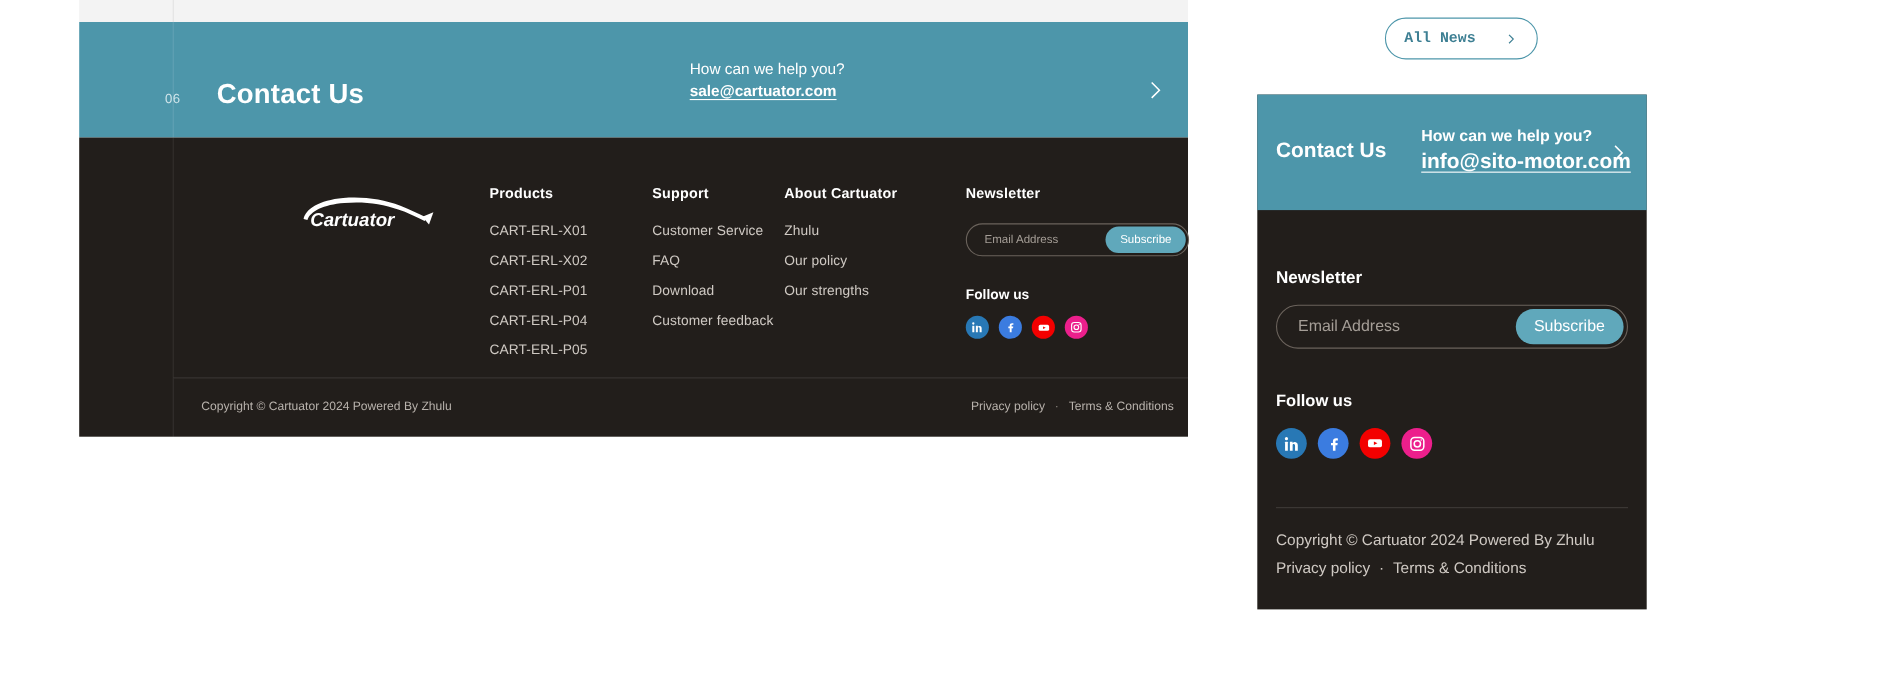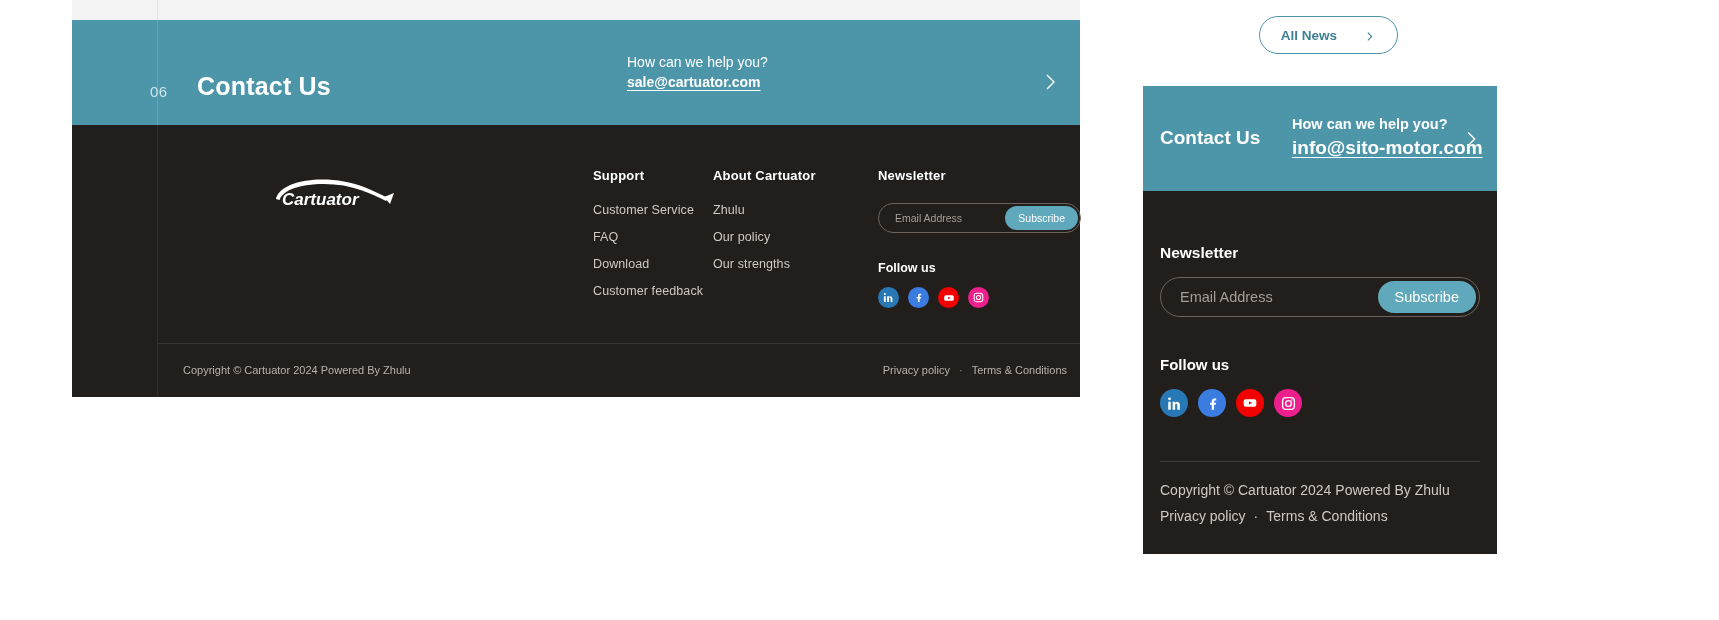--- a/index.html
+++ b/index.html
@@ -26,21 +26,21 @@
     background: rgba(255,255,255,0.12);
   }
   .vrule.light { background: rgba(0,0,0,0.07); height:20px; }
 
   .contact-band {
     position:absolute; left:0; top:20px; width:1008px; height:105px;
     background:#4d96aa;
   }
   .contact-num {
     position:absolute; left:78px; top:63px;
-    font-size:15px; color:#cfe4ea; letter-spacing:.3px;
+    font-size:12px; color:#cfe4ea; letter-spacing:.3px;
   }
   .contact-title {
     position:absolute; left:125px; top:52px;
     font-size:25px; font-weight:700; color:#ffffff; letter-spacing:.2px;
   }
   .contact-help {
     position:absolute; left:555px; top:34px;
     font-size:14px; color:#ffffff; font-weight:400;
   }
   .contact-mail {
@@ -133,21 +133,21 @@
     position:absolute; left:1143px; top:86px;
     width:354px; height:468px; background:#221e1b;
   }
   .allnews {
     position:absolute; left:1259px; top:16px;
     width:139px; height:38px; border:1.5px solid #4d96aa;
     border-radius:19px; background:#ffffff;
     display:flex; align-items:center; justify-content:center; gap:26px;
     cursor:pointer;
   }
-  .allnews-label { font-size:13.5px; color:#3d7f93; font-weight:600; }
+  .allnews-label { font-size:13.5px; color:#3d7f93; font-weight:600;font-family:Liberation Mono, monospace; }
   .allnews-chev { width:13px; height:13px; }
 
   .m-contact {
     position:absolute; left:0; top:0; width:354px; height:105px;
     background:#4d96aa;
   }
   .m-contact-title {
     position:absolute; left:17px; top:41px;
     font-size:19px; font-weight:700; color:#fff;
   }
@@ -235,20 +235,28 @@
       <div class="dark-inner">
 
         <div class="logo-box">
           <svg width="130" height="34" viewBox="0 0 130 34">
             <path d="M8 26 C10 17 22 9 44 7 C62 5.5 80 8 96 14 C104 17 112 21 120 25 L118 28 C110 24 102 20 94 17.5 C79 12 62 10 45 11.5 C26 13 14 19 11.5 27 Z" fill="#ffffff"></path>
             <path d="M116 24 L126 20 L122 31 Z" fill="#ffffff"></path>
             <text x="14" y="32" font-family="Liberation Sans, sans-serif" font-size="17" font-weight="700" font-style="italic" fill="#ffffff">Cartuator</text>
           </svg>
         </div>
 
+        <div class="col col-products">
+          <div class="col-head">Products</div>
+          <div class="col-link">CART-ERL-X01</div>
+          <div class="col-link">CART-ERL-X02</div>
+          <div class="col-link">CART-ERL-P01</div>
+          <div class="col-link">CART-ERL-P04</div>
+          <div class="col-link">CART-ERL-P05</div>
+        </div>
 
         <div class="col col-support">
           <div class="col-head">Support</div>
           <div class="col-link">Customer Service</div>
           <div class="col-link">FAQ</div>
           <div class="col-link">Download</div>
           <div class="col-link">Customer feedback</div>
         </div>
 
         <div class="col col-about">

